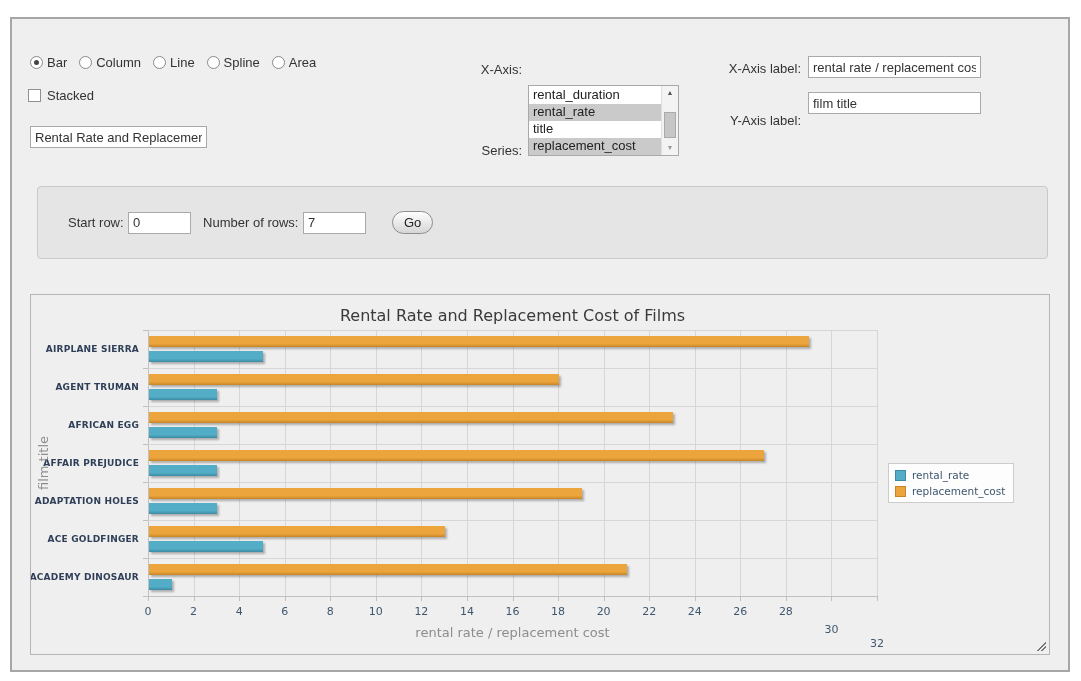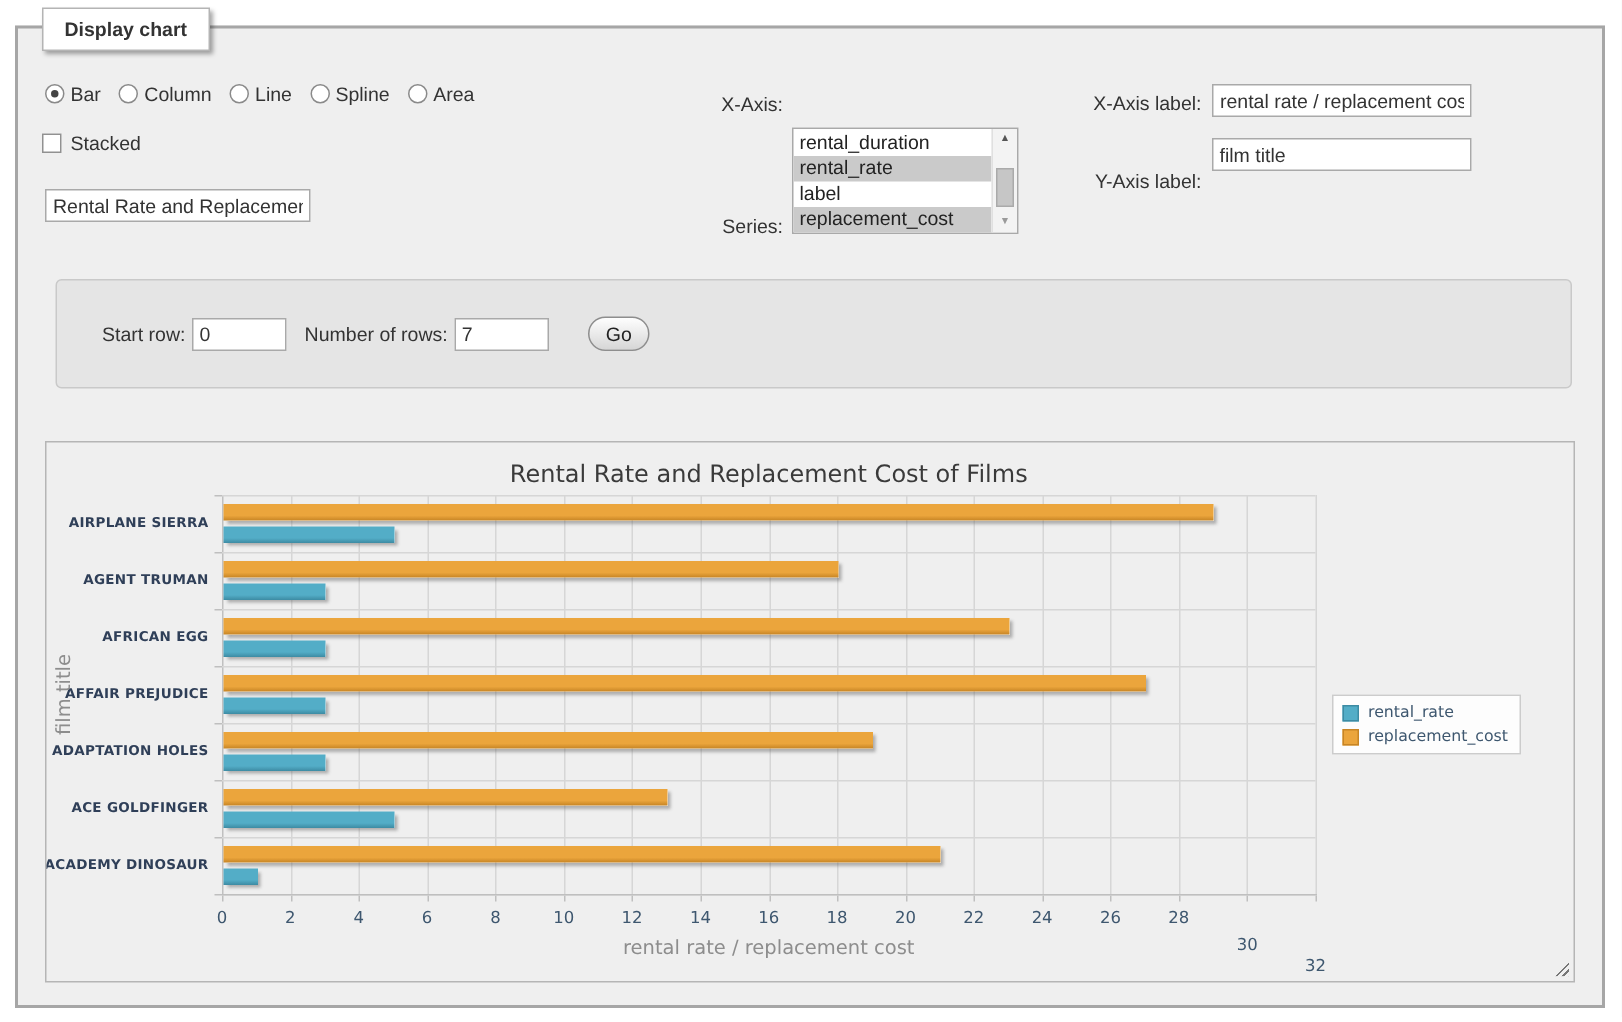--- a/index.html
+++ b/index.html
@@ -86,21 +86,20 @@
   .resize-grip {
     position:absolute; right:3px; bottom:3px; width:11px; height:11px;
     background:repeating-linear-gradient(135deg,#777 0 1px,transparent 1px 3px);
     clip-path:polygon(100% 0,100% 100%,0 100%);
   }
 </style>
 </head>
 <body>
 
 <div class="fieldset">
-  <div class="legend-box">Display chart</div>
 
   <div class="radio-row">
       <div class="radio-item">
         <div class="radio-circle sel"></div>
         <div class="ui-label">Bar</div>
       </div>
       <div class="radio-item">
         <div class="radio-circle"></div>
         <div class="ui-label">Column</div>
       </div>
@@ -125,21 +124,21 @@
 
   <input class="txt title-input" value="Rental Rate and Replacement Cost of Films" style="">
 
   <div class="field-label ui-label" style="left:430px; top:43px; width:80px;">X-Axis:</div>
 
   <div class="field-label ui-label" style="left:430px; top:124px; width:80px;">Series:</div>
   <div class="listbox">
     <div class="lb-items">
         <div class="lb-item">rental_duration</div>
         <div class="lb-item sel">rental_rate</div>
-        <div class="lb-item">label</div>
+        <div class="lb-item">title</div>
         <div class="lb-item sel">replacement_cost</div>
       </div>
     <div class="lb-scroll">
       <div class="lb-arrow">▲</div>
       <div class="lb-thumb"></div>
       <div class="lb-arrow down">▼</div>
     </div>
   </div>
 
   <div class="field-label ui-label" style="left:689px; top:42px; width:100px;">X-Axis label:</div>

